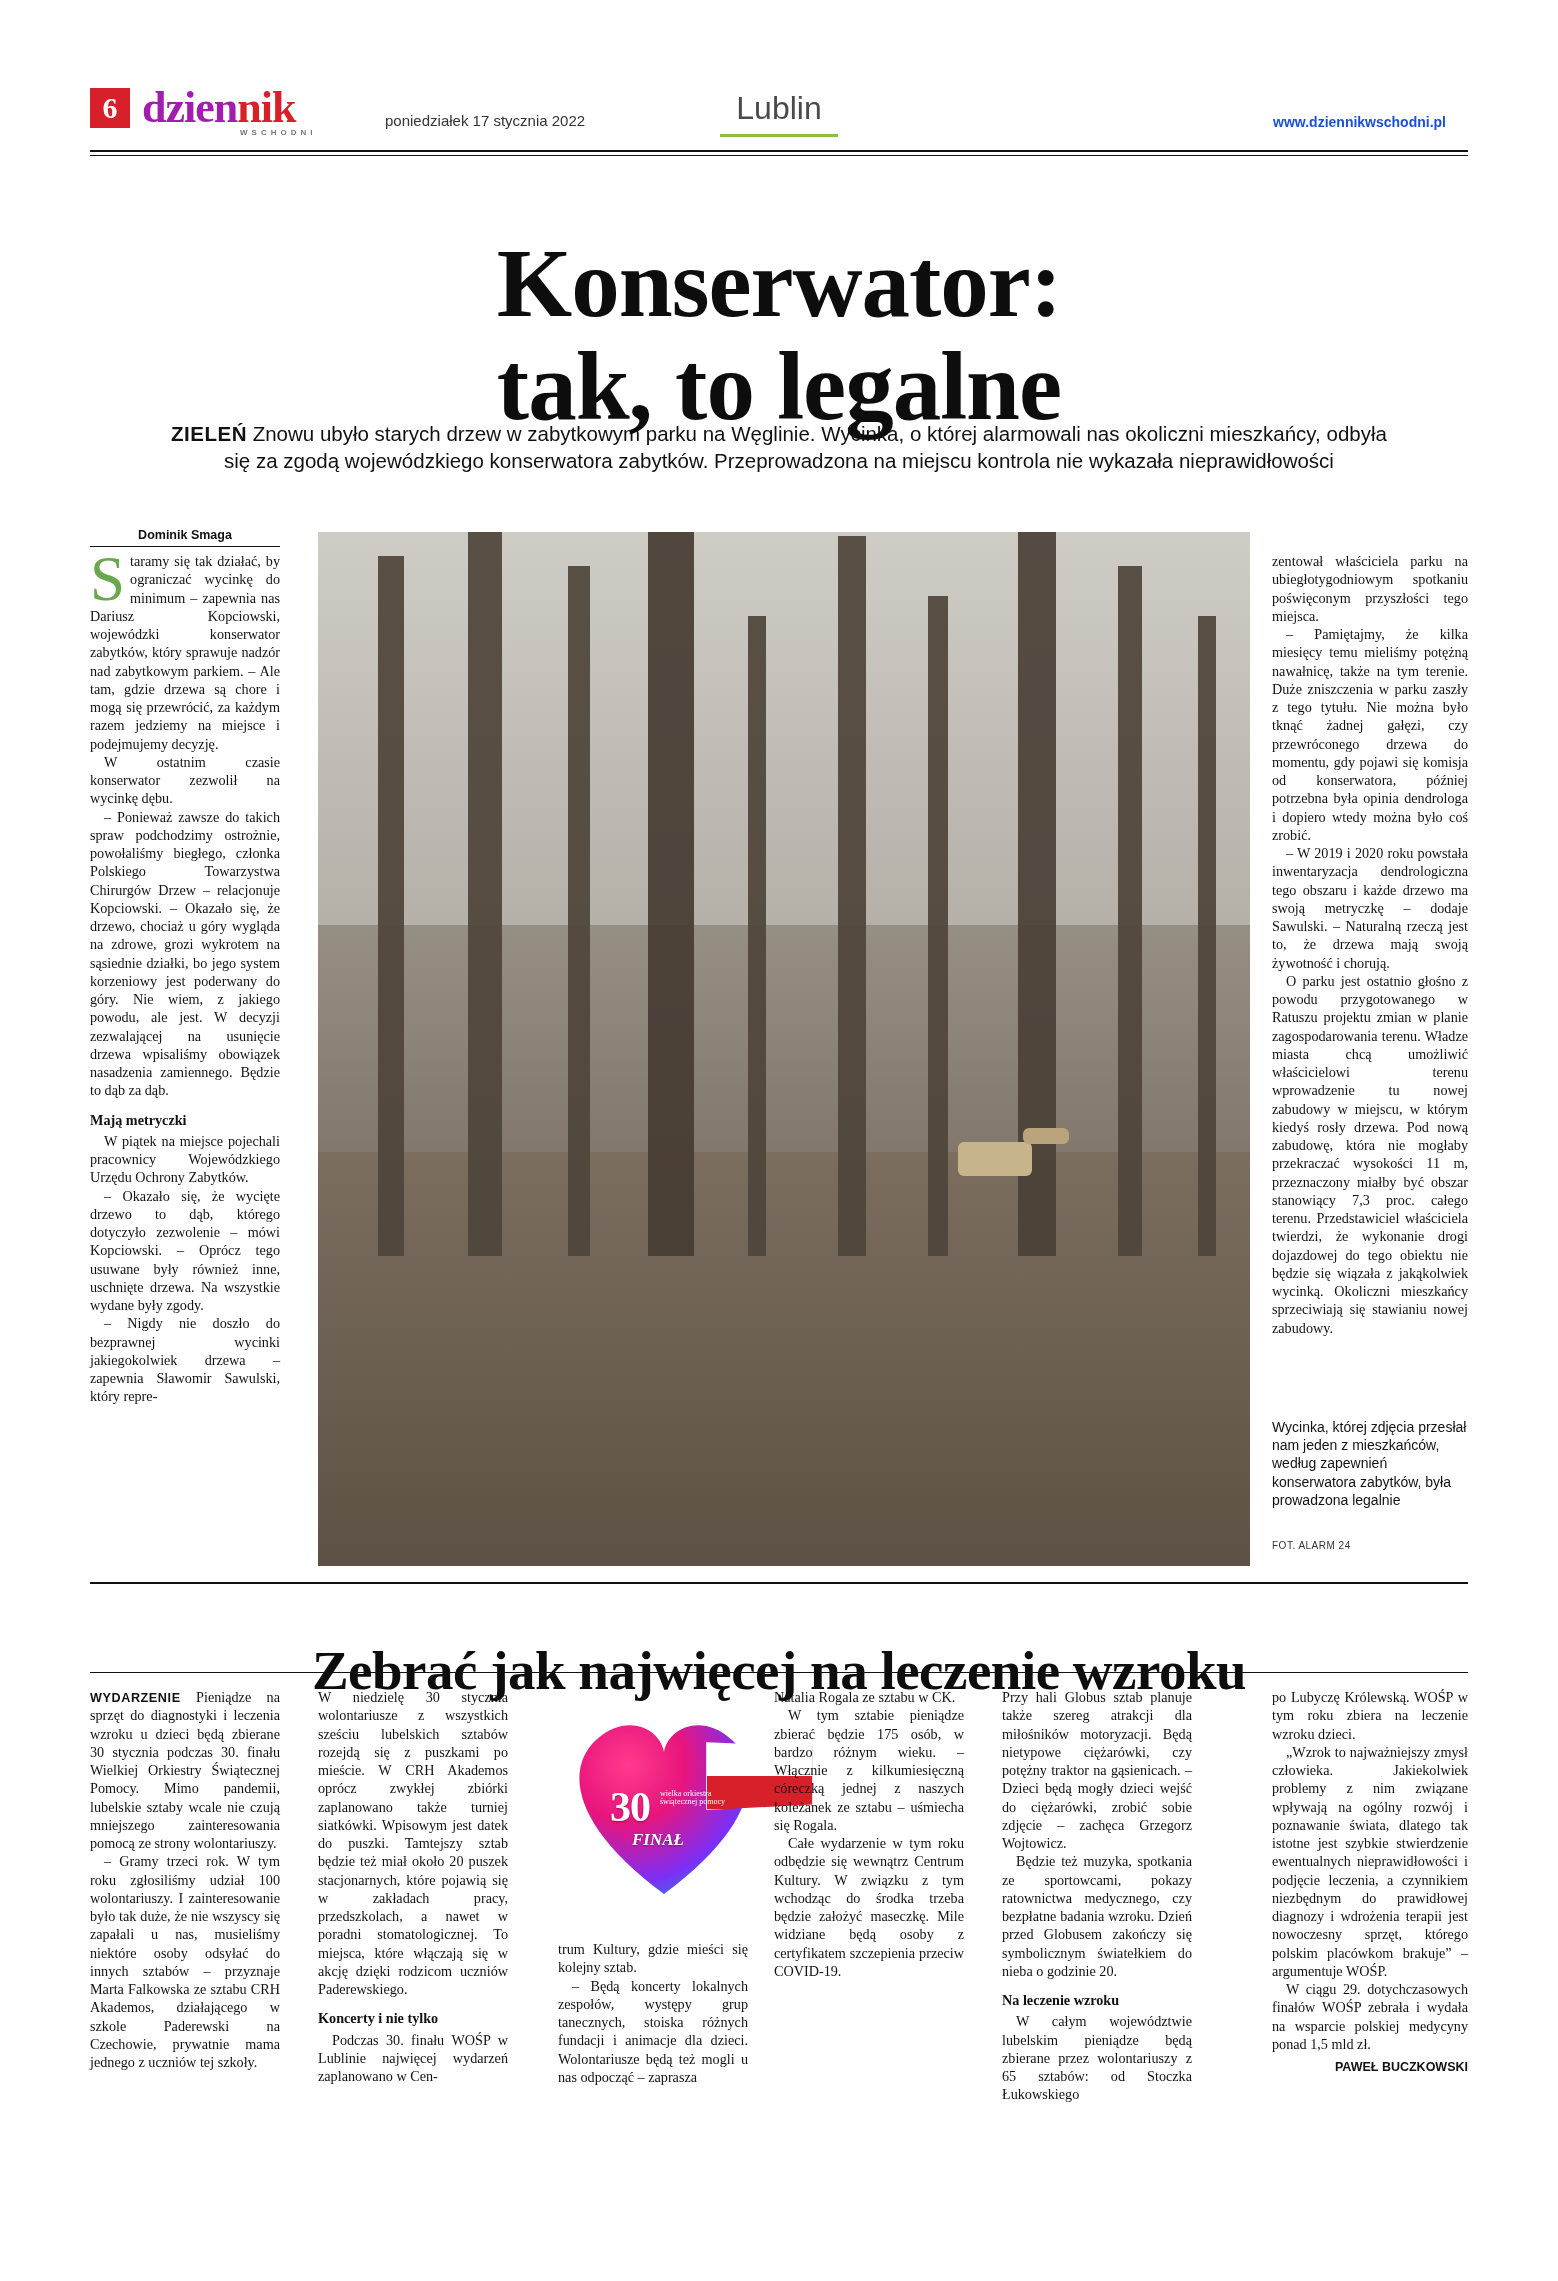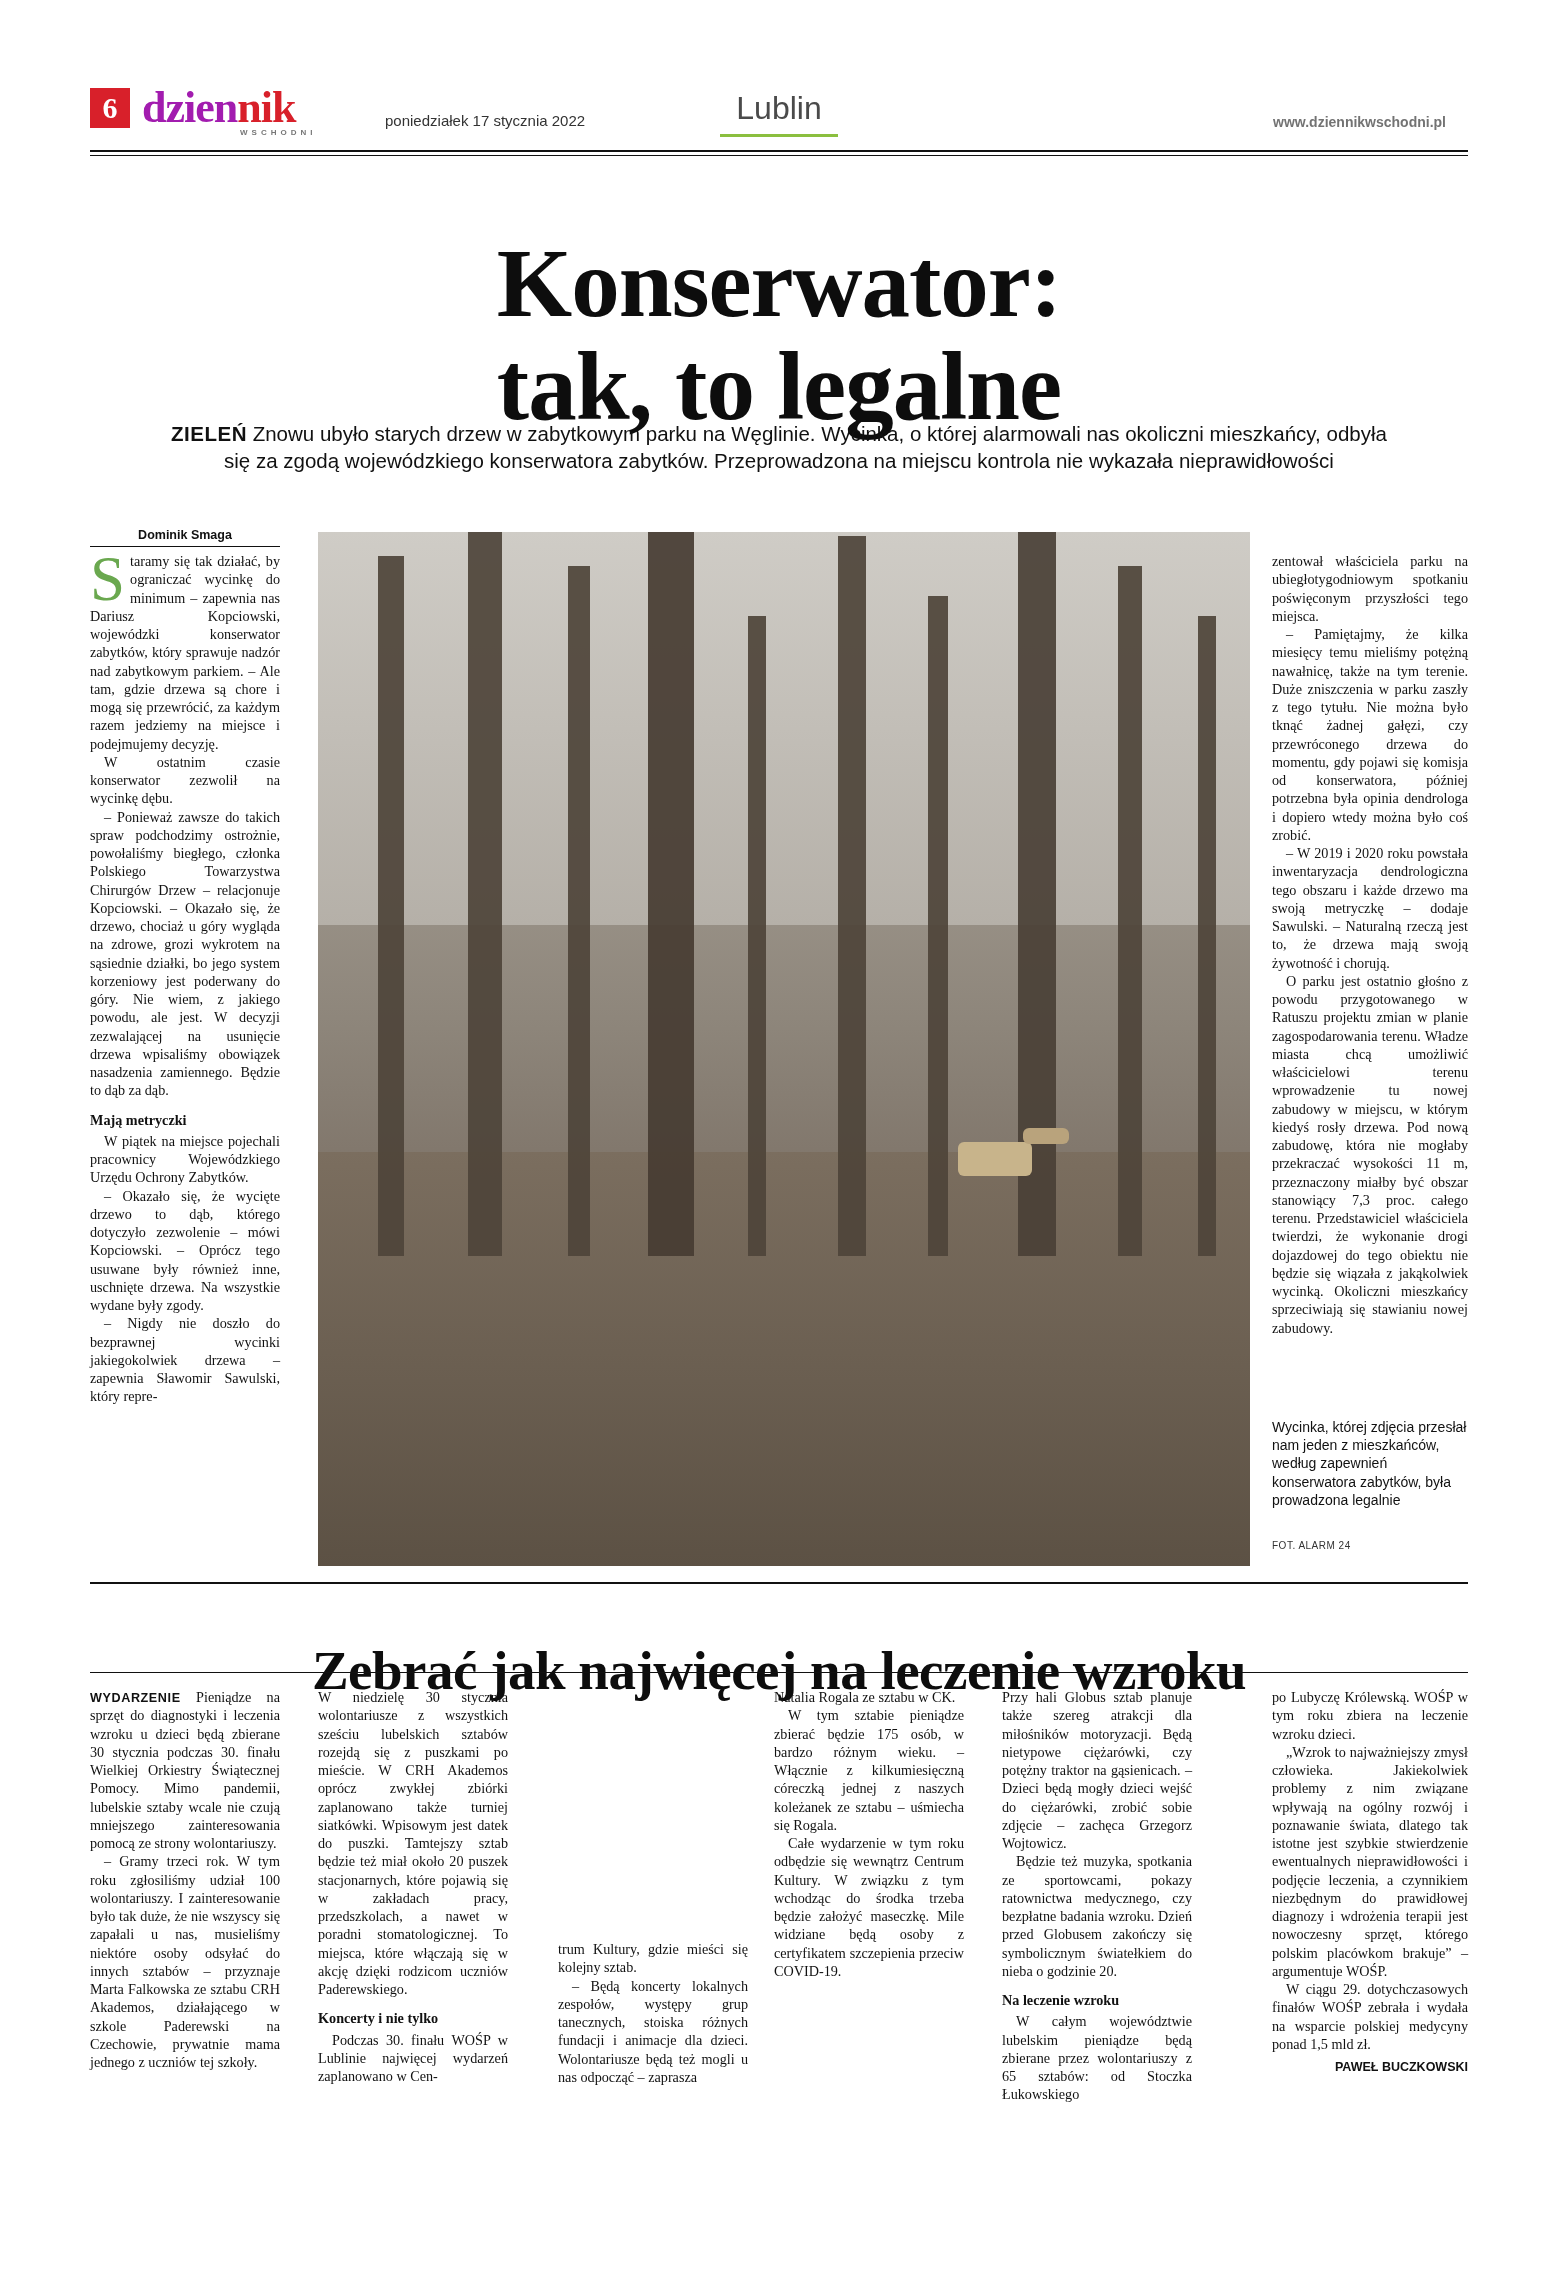--- a/index.html
+++ b/index.html
@@ -33,21 +33,21 @@
   }
   .section-name{
     position:absolute;left:50%;top:2px;transform:translateX(-50%);
     font-size:32px;color:#4a4a4a;font-weight:300;
   }
   .section-rule{
     position:absolute;left:50%;top:46px;transform:translateX(-50%);
     width:118px;height:3px;background:#8bbf3f;
   }
   .site{
-    position:absolute;right:22px;top:26px;font-size:14px;color:#737373;font-weight:bold;
+    position:absolute;right:22px;top:26px;font-size:14px;color:#1d4ed8;font-weight:bold;
   }
   .hdr-rule{position:absolute;left:90px;top:150px;width:1378px;height:2px;background:#111;}
   .hdr-rule-thin{position:absolute;left:90px;top:155px;width:1378px;height:1px;background:#111;}
 
   
   .headline{
     position:absolute;left:90px;top:170px;width:1378px;
     font-family:"Liberation Serif",serif;font-weight:bold;
     font-size:97px;line-height:1.0;text-align:center;color:#0d0d0d;
     letter-spacing:-1px;
@@ -242,20 +242,29 @@
     <p class="first"><span class="kicker2">WYDARZENIE</span><span> Pieniądze na sprzęt do diagnostyki i leczenia wzroku u dzieci będą zbierane 30 stycznia podczas 30. finału Wielkiej Orkiestry Świątecznej Pomocy. Mimo pandemii, lubelskie sztaby wcale nie czują mniejszego zainteresowania pomocą ze strony wolontariuszy.</span></p>
     <p><span>– Gramy trzeci rok. W tym roku zgłosiliśmy udział 100 wolontariuszy. I zainteresowanie było tak duże, że nie wszyscy się zapałali u nas, musieliśmy niektóre osoby odsyłać do innych sztabów – przyznaje Marta Falkowska ze sztabu CRH Akademos, działającego w szkole Paderewski na Czechowie, prywatnie mama jednego z uczniów tej szkoły.</span></p>
   </div>
 
   <div class="b-col bc2">
     <p class="first"><span>W niedzielę 30 stycznia wolontariusze z wszystkich sześciu lubelskich sztabów rozejdą się z puszkami po mieście. W CRH Akademos oprócz zwykłej zbiórki zaplanowano także turniej siatkówki. Wpisowym jest datek do puszki. Tamtejszy sztab będzie też miał około 20 puszek stacjonarnych, które pojawią się w zakładach pracy, przedszkolach, a nawet w poradni stomatologicznej. To miejsca, które włączają się w akcję dzięki rodzicom uczniów Paderewskiego.</span></p>
     <h4>Koncerty i nie tylko</h4>
     <p><span>Podczas 30. finału WOŚP w Lublinie najwięcej wydarzeń zaplanowano w Cen-</span></p>
   </div>
 
+  <div class="wosp">
+    <div class="heart"></div>
+    <div class="flag"></div>
+    <div class="badge">
+      <span class="num">30</span>
+      <span class="t1">wielka orkiestra świątecznej pomocy</span>
+      <span class="final">FINAŁ</span>
+    </div>
+  </div>
 
   <div class="b-col bc3" style="top:1940px;">
     <p class="first"><span>trum Kultury, gdzie mieści się kolejny sztab.</span></p>
     <p><span>– Będą koncerty lokalnych zespołów, występy grup tanecznych, stoiska różnych fundacji i animacje dla dzieci. Wolontariusze będą też mogli u nas odpocząć – zaprasza</span></p>
   </div>
 
   <div class="b-col bc4">
     <p class="first"><span>Natalia Rogala ze sztabu w CK.</span></p>
     <p><span>W tym sztabie pieniądze zbierać będzie 175 osób, w bardzo różnym wieku. – Włącznie z kilkumiesięczną córeczką jednej z naszych koleżanek ze sztabu – uśmiecha się Rogala.</span></p>
     <p><span>Całe wydarzenie w tym roku odbędzie się wewnątrz Centrum Kultury. W związku z tym wchodząc do środka trzeba będzie założyć maseczkę. Mile widziane będą osoby z certyfikatem szczepienia przeciw COVID-19.</span></p>

